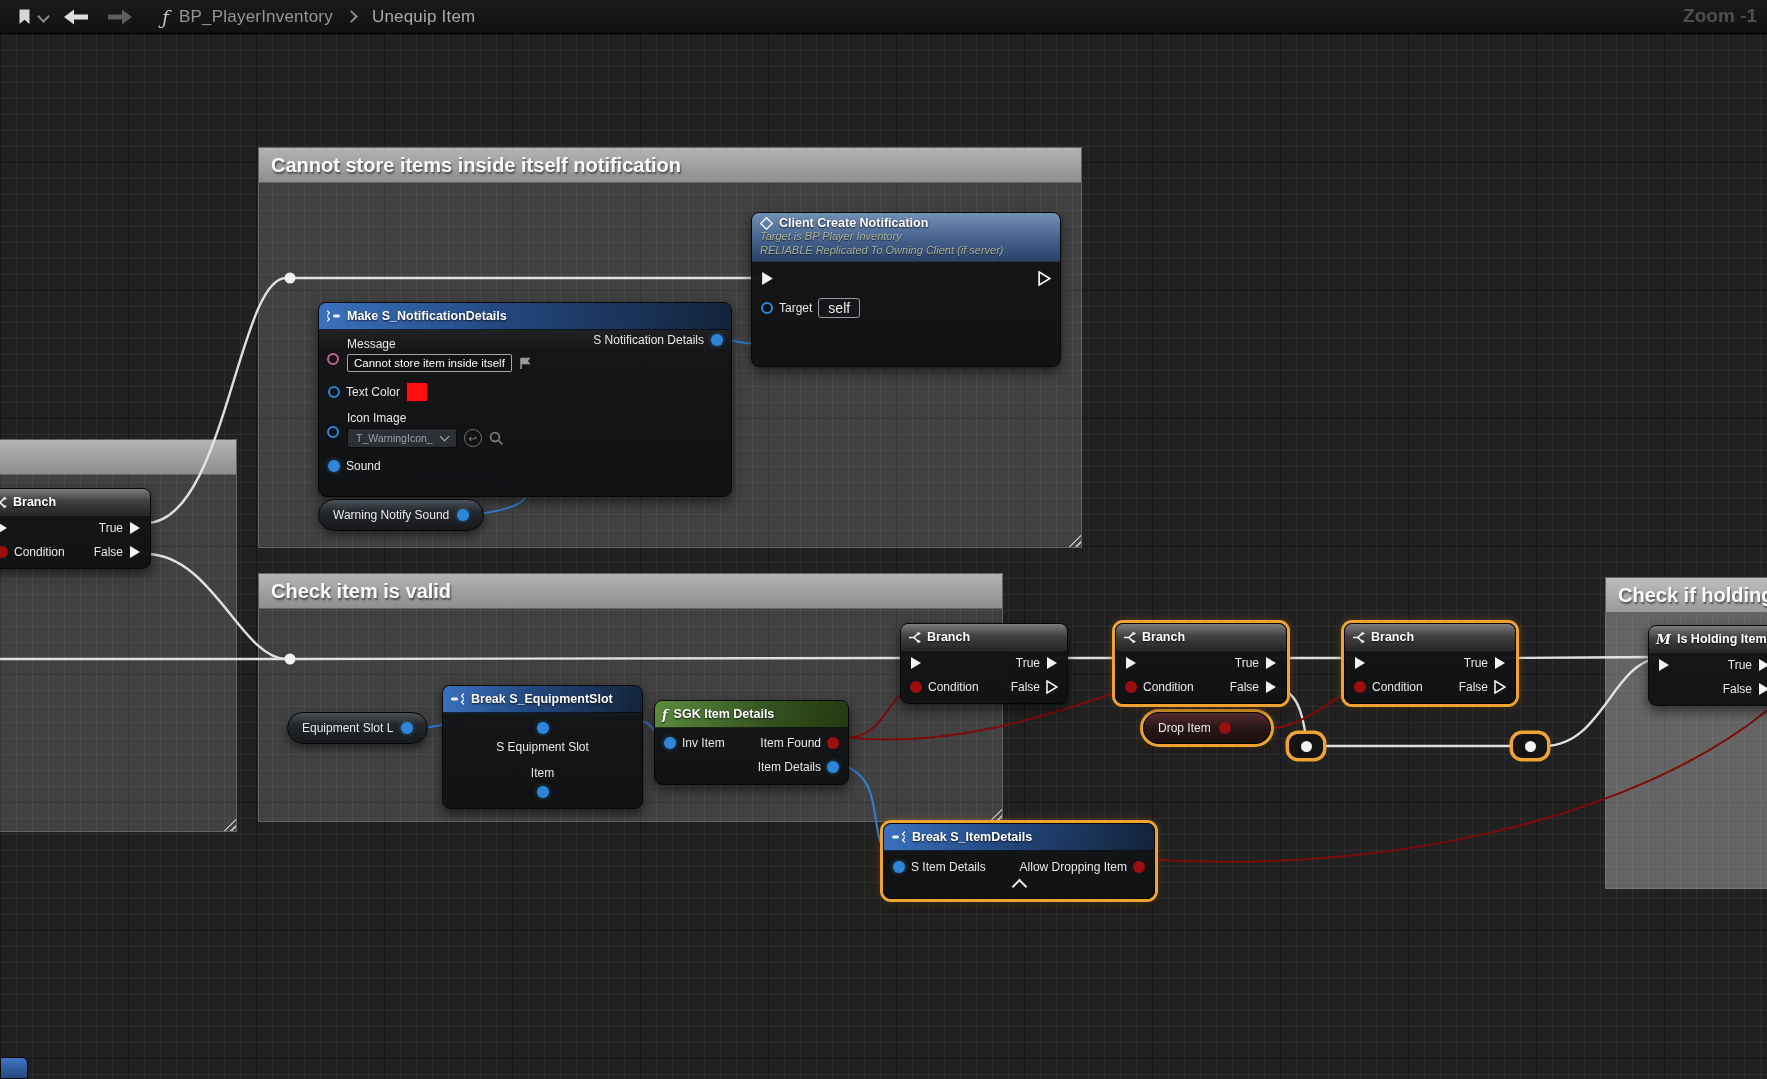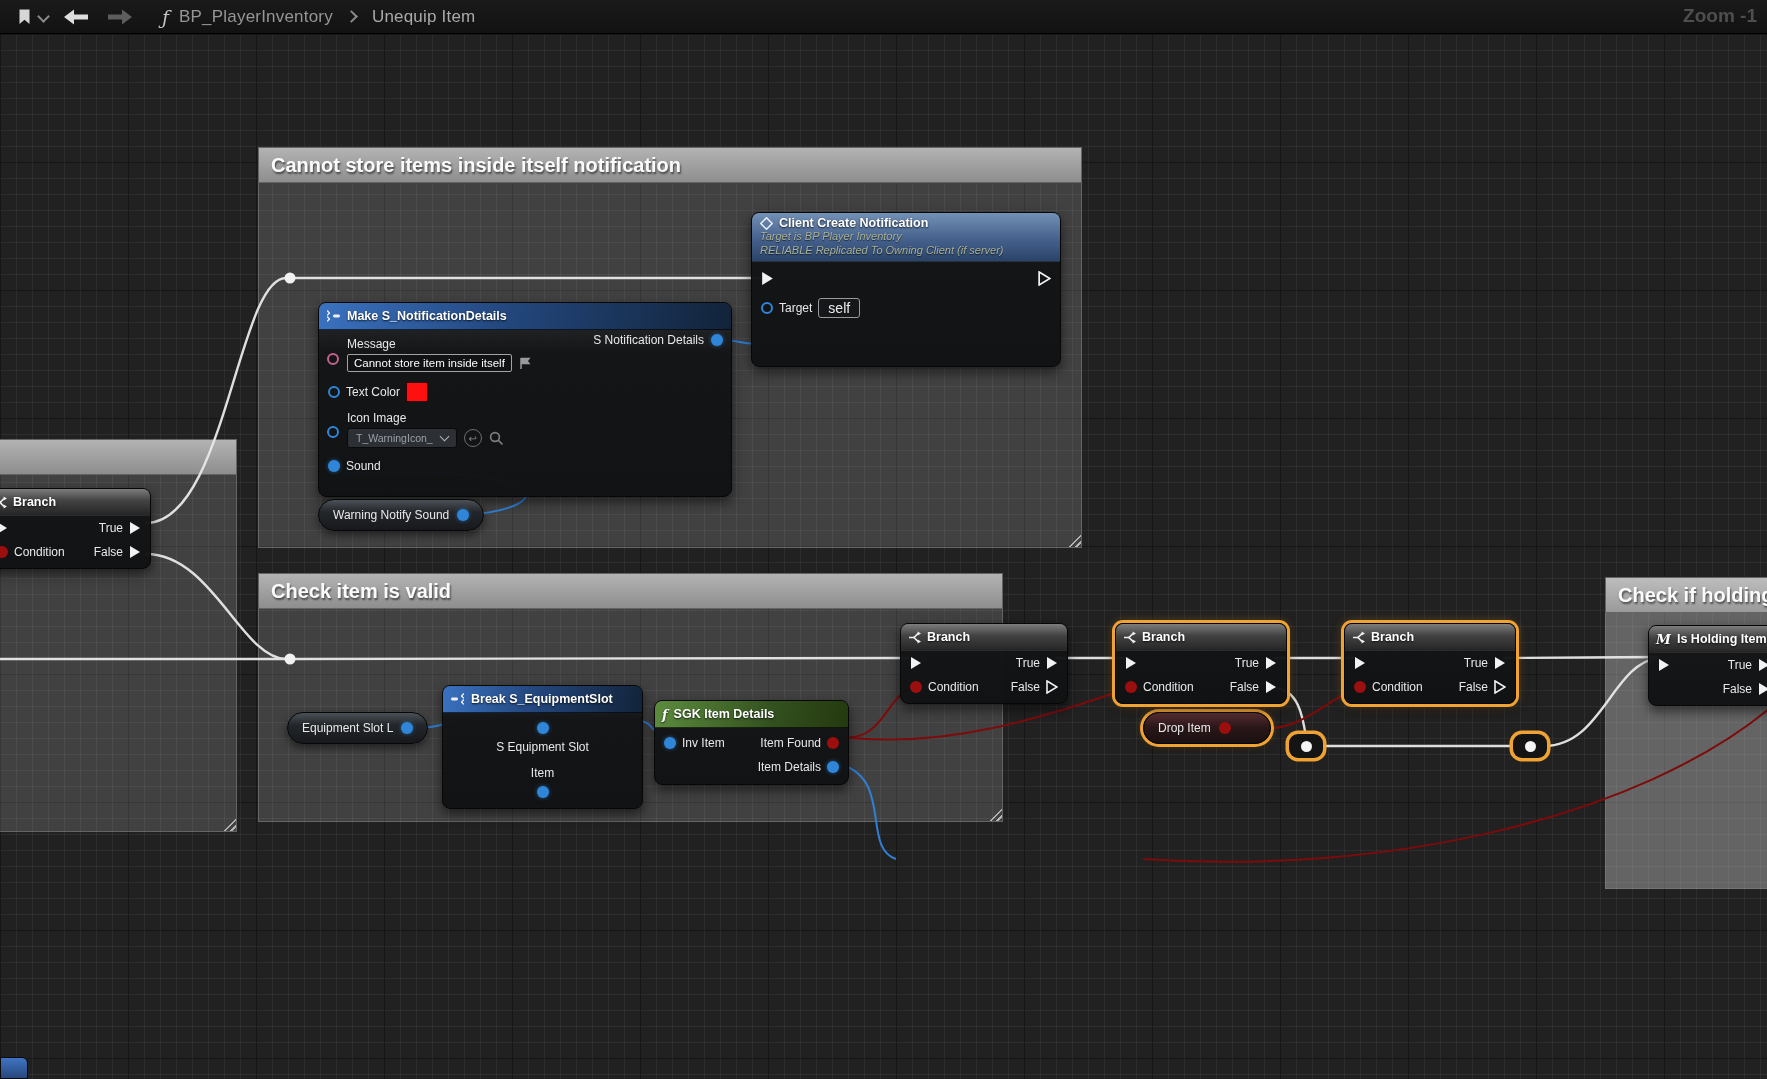--- a/index.html
+++ b/index.html
@@ -425,20 +425,37 @@
       <span class="pin red"></span>
       <span class="lbl">Condition</span>
       <span class="spacer"></span>
       <span class="lbl">False</span>
       <svg width="12" height="14" viewBox="0 0 12 14">
           <path d="M1,1 L11,7 1,13 z" fill="none" stroke="#f2f2f2" stroke-width="1.6"></path>
         </svg>
     </div>
   </div>
 
+  <div class="node selected" style="left:883px;top:817px;width:272px;">
+    <div class="node-header hdr-blue">
+      <svg width="15" height="12" viewBox="0 0 15 12">
+          <rect x="1" y="4.5" width="7" height="3" rx="1.4" fill="#efefef"></rect>
+          <path d="M14,1 c-2,0 -1,2 -3,2 c2,0 1,2 3,2 M14,7 c-2,0 -1,2 -3,2 c2,0 1,2 3,2" stroke="#efefef" stroke-width="1.4" fill="none"></path>
+        </svg>
+      <span>Break S_ItemDetails</span>
+    </div>
+    <div class="row" style="padding-top:9px;">
+      <span class="pin blue"></span>
+      <span class="lbl">S Item Details</span>
+      <span class="spacer"></span>
+      <span class="lbl">Allow Dropping Item</span>
+      <span class="pin red"></span>
+    </div>
+    <div class="collapse-chev"></div>
+  </div>
 
   <div class="node" style="left:1648px;top:619px;width:132px;">
     <div class="node-header hdr-gray">
       <span class="mono-glyph" style="font-size:13.5px;">M</span>
       <span>Is Holding Item</span>
     </div>
     <div class="row">
       <svg width="12" height="14" viewBox="0 0 12 14">
           <path d="M1,1 L11,7 1,13 z" fill="#f2f2f2"></path>
         </svg>

